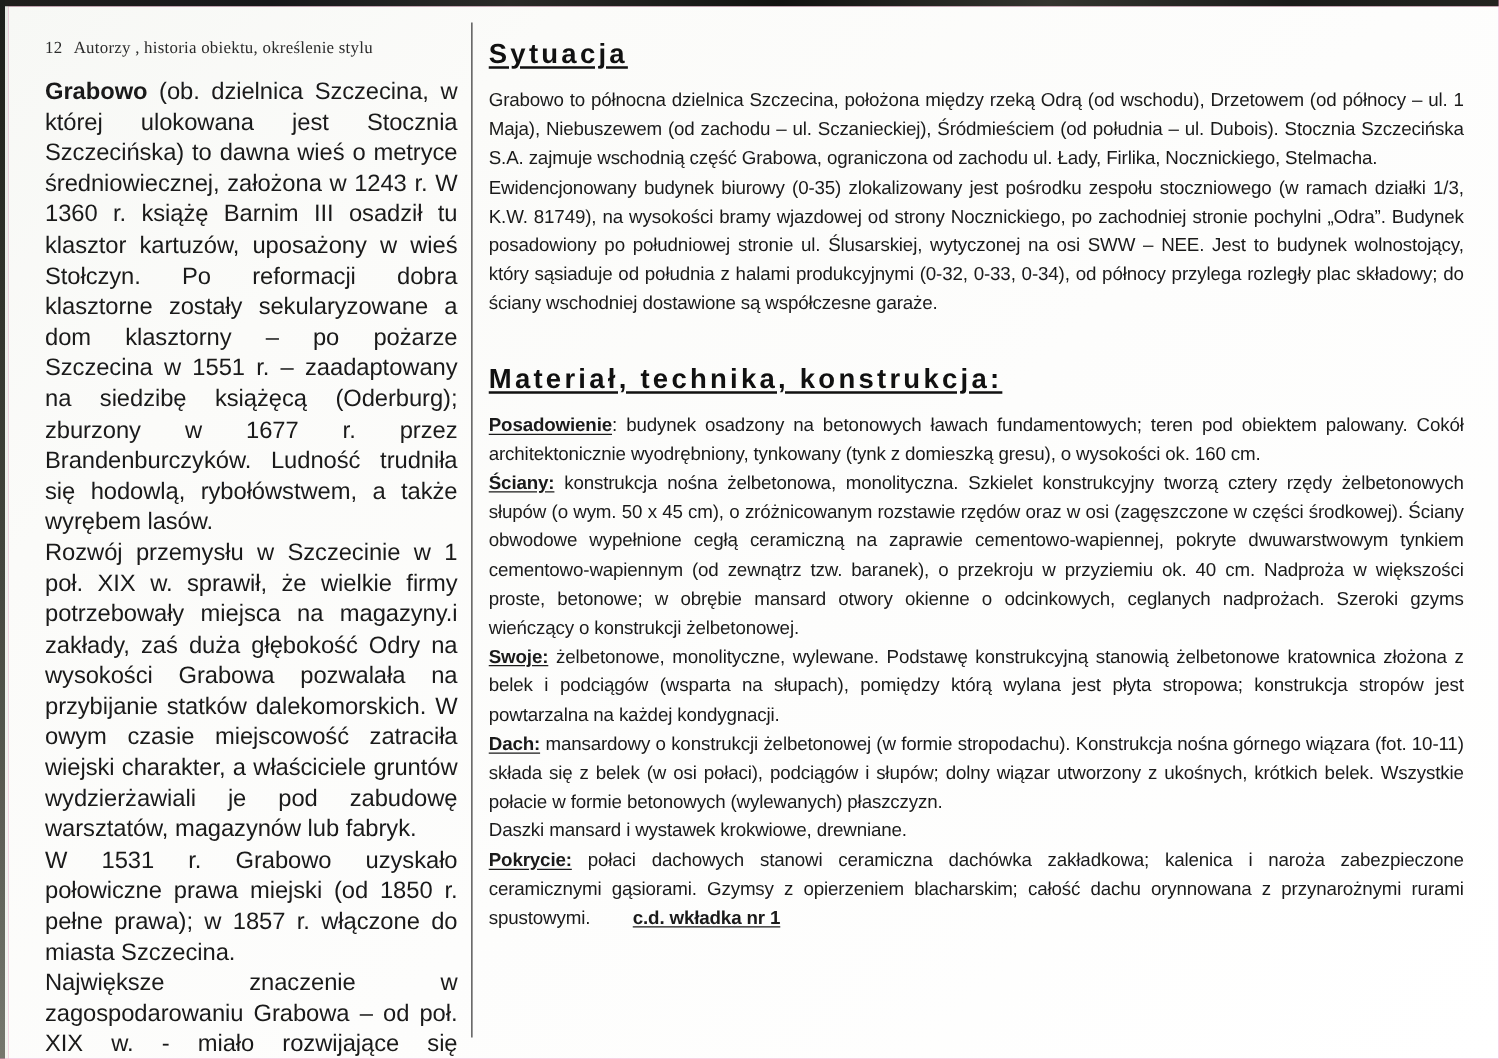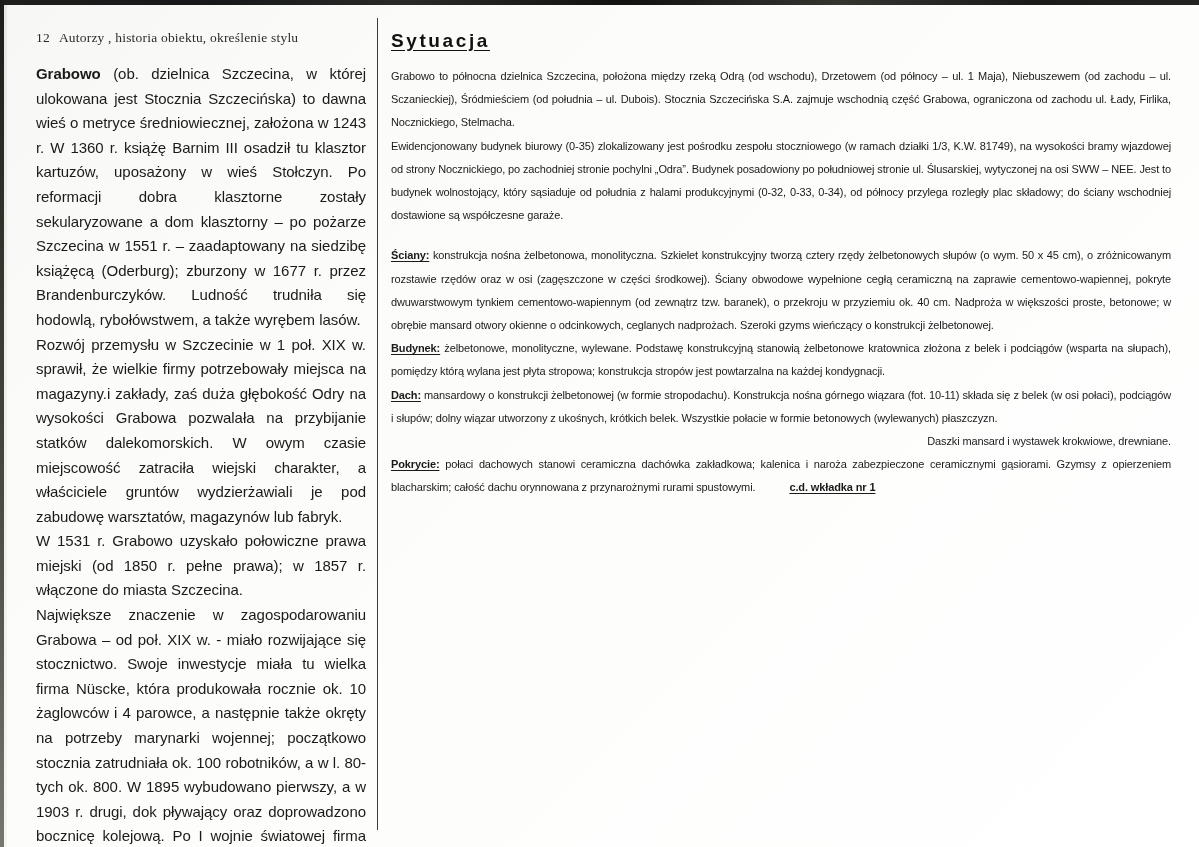--- a/index.html
+++ b/index.html
@@ -108,38 +108,38 @@
   .para {
     font-size: 17.2px;
     line-height: 24.2px;
     color: #1a1a1a;
     text-align: justify;
     margin: 0;
     -webkit-hyphens: manual;
     hyphens: manual;
   }
   .col-left .para {
-    font-size: 15px;
+    font-size: 19px;
     line-height: 24.6px;
     letter-spacing: -0.05px;
   }
   .col-right .para {
-    font-size: 11px;
+    font-size: 15px;
     line-height: 23.2px;
     letter-spacing: -0.12px;
   }
   .para.ragged {
-    text-align: right;
+    text-align: left;
   }
 
   b, .bold { font-weight: bold; }
 
   
   .sec-head {
-    font-size: 19px;
+    font-size: 22px;
     font-weight: bold;
     color: #111;
     letter-spacing: 2.6px;
     text-decoration: underline;
     text-underline-offset: 3px;
     margin: 0 0 13px 0;
     display: inline-block;
   }
   .sec-head-wrap { margin-top: 18px; margin-bottom: 0; }
   .sec-head-wrap:first-child { margin-top: 0; }
@@ -195,26 +195,30 @@
 
       <div class="sec-head-wrap">
         <div class="sec-head">Sytuacja</div>
       </div>
 
       <p class="para">Grabowo to północna dzielnica Szczecina, położona między rzeką Odrą (od wschodu), Drzetowem (od północy – ul. 1 Maja), Niebuszewem (od zachodu – ul. Sczanieckiej), Śródmieściem (od południa – ul. Dubois). Stocznia Szczecińska S.A. zajmuje wschodnią część Grabowa, ograniczona od zachodu ul. Łady, Firlika, Nocznickiego, Stelmacha.</p>
       <p class="para">Ewidencjonowany budynek biurowy (0-35) zlokalizowany jest pośrodku zespołu stoczniowego (w ramach działki 1/3, K.W. 81749), na wysokości bramy wjazdowej od strony Nocznickiego, po zachodniej stronie pochylni „Odra”. Budynek posadowiony po południowej stronie ul. Ślusarskiej, wytyczonej na osi SWW – NEE. Jest to budynek wolnostojący, który sąsiaduje od południa z halami produkcyjnymi (0-32, 0-33, 0-34), od północy przylega rozległy plac składowy; do ściany wschodniej dostawione są współczesne garaże.</p>
 
       <div class="gap-md"></div>
 
-
+      <div class="sec-head-wrap">
+        <div class="sec-head">Materiał, technika, konstrukcja:</div>
+      </div>
+
+      <p class="para"><span class="lead">Posadowienie</span><span>:</span><span> budynek osadzony na betonowych ławach fundamentowych; teren pod obiektem palowany. Cokół architektonicznie wyodrębniony, tynkowany (tynk z domieszką gresu), o wysokości ok. 160 cm.</span></p>
 
       <p class="para"><span class="lead">Ściany:</span><span> konstrukcja nośna żelbetonowa, monolityczna. Szkielet konstrukcyjny tworzą cztery rzędy żelbetonowych słupów (o wym. 50 x 45 cm), o zróżnicowanym rozstawie rzędów oraz w osi (zagęszczone w części środkowej). Ściany obwodowe wypełnione cegłą ceramiczną na zaprawie cementowo-wapiennej, pokryte dwuwarstwowym tynkiem cementowo-wapiennym (od zewnątrz tzw. baranek), o przekroju w przyziemiu ok. 40 cm. Nadproża w większości proste, betonowe; w obrębie mansard otwory okienne o odcinkowych, ceglanych nadprożach. Szeroki gzyms wieńczący o konstrukcji żelbetonowej.</span></p>
 
 
-      <p class="para"><span class="lead">Budynek:</span><span> żelbetonowe, monolityczne, wylewane. Podstawę konstrukcyjną stanowią żelbetonowe kratownica złożona z belek i podciągów (wsparta na słupach), pomiędzy którą wylana jest płyta stropowa; konstrukcja stropów jest powtarzalna na każdej kondygnacji.</span></p>
+      <p class="para"><span class="lead">Swoje:</span><span> żelbetonowe, monolityczne, wylewane. Podstawę konstrukcyjną stanowią żelbetonowe kratownica złożona z belek i podciągów (wsparta na słupach), pomiędzy którą wylana jest płyta stropowa; konstrukcja stropów jest powtarzalna na każdej kondygnacji.</span></p>
 
       <p class="para"><span class="lead">Dach:</span><span> mansardowy o konstrukcji żelbetonowej (w formie stropodachu). Konstrukcja nośna górnego wiązara (fot. 10-11) składa się z belek (w osi połaci), podciągów i słupów; dolny wiązar utworzony z ukośnych, krótkich belek. Wszystkie połacie w formie betonowych (wylewanych) płaszczyzn.</span></p>
 
       <p class="para ragged">Daszki mansard i wystawek krokwiowe, drewniane.</p>
 
       <p class="para"><span class="lead">Pokrycie:</span><span> połaci dachowych stanowi ceramiczna dachówka zakładkowa; kalenica i naroża zabezpieczone ceramicznymi gąsiorami. Gzymsy z opierzeniem blacharskim; całość dachu orynnowana z przynarożnymi rurami spustowymi.</span><span class="spacer-inline"></span><span class="cd-mark">c.d. wkładka nr 1</span></p>
 
     </div>
 
   </div>

